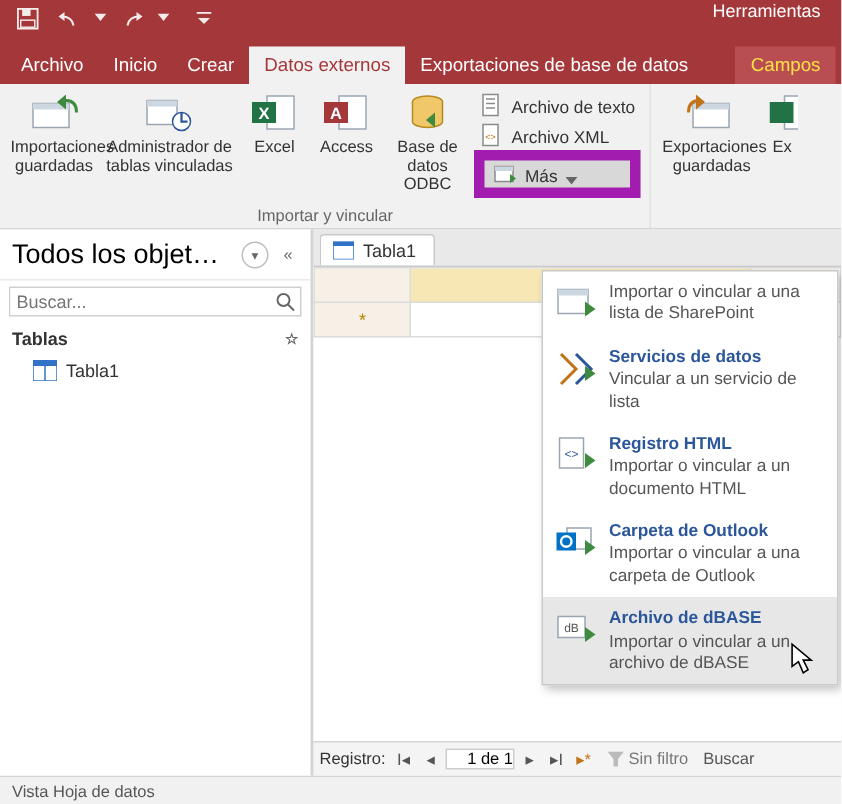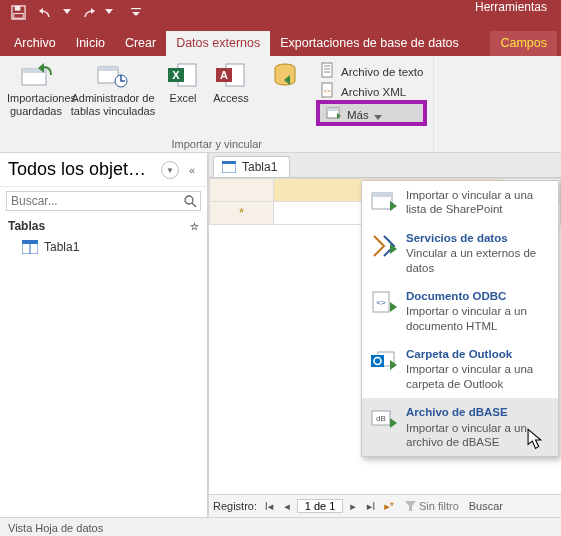--- a/index.html
+++ b/index.html
@@ -14,21 +14,21 @@
 .ribbon{background:#f1f1f1;border-bottom:1px solid #d4d4d4;height:96px;display:flex;position:relative}
 .rgroup{border-right:1px solid #e1e1e1;padding:2px 6px 0;display:flex;flex-direction:column;align-items:center}
 .rgroup .row{display:flex;gap:2px}
 .bigbtn{width:58px;text-align:center;padding:2px 1px;cursor:pointer;font-size:11px;line-height:1.15}
 .bigbtn.narrow{width:44px}
 .bigbtn .bicon{width:34px;height:30px;margin:0 auto 2px;display:flex;align-items:center;justify-content:center}
 .smallbtn{display:flex;align-items:flex-end;gap:5px;padding:2px 4px;cursor:pointer;font-size:11.5px;white-space:nowrap}
 .smallbtn .sicon{width:16px;height:16px;display:flex;align-items:center;justify-content:center}
 .smallcol{display:flex;flex-direction:column;gap:0;padding-top:2px}
 .grouplabel{font-size:11px;color:#666;text-align:center;margin-top:auto;padding-bottom:2px}
-.mas-btn{background:#d8d8d8;border:4px solid #a21caf;padding:1px 6px}
+.mas-btn{background:#d8d8d8;border:7px solid #a21caf;padding:1px 6px}
 .body{display:flex;height:calc(536px - 30px - 26px - 96px - 20px);position:relative}
 .nav{width:207px;border-right:1px solid #d4d4d4;display:flex;flex-direction:column;background:#fff}
 .nav-header{display:flex;align-items:center;padding:6px 8px;border-bottom:1px solid #eaeaea}
 .nav-header .title{flex:1;color:#000000;font-size:18px;white-space:nowrap;overflow:hidden;text-overflow:ellipsis}
 .nav-header .chev{width:16px;height:16px;border:1px solid #bdbdbd;border-radius:50%;display:flex;align-items:center;justify-content:center;margin-left:4px;font-size:9px;color:#666}
 .nav-header .collapse{width:14px;text-align:center;color:#666;margin-left:6px;font-size:11px}
 .nav-search{display:flex;border:1px solid #cfcfcf;margin:4px 6px}
 .nav-search input{flex:1;border:0;outline:0;font-size:12px;padding:2px 4px;color:#888}
 .nav-search .go{width:20px;display:flex;align-items:center;justify-content:center;color:#656565}
 .nav-group{padding:4px 8px;font-weight:600;display:flex;align-items:center;justify-content:space-between;cursor:pointer}
@@ -39,21 +39,21 @@
 .doctab{background:#fff;border:1px solid #c9c9c9;border-bottom:0;padding:3px 12px 3px 8px;display:flex;align-items:center;gap:6px;font-size:12px;border-radius:3px 3px 0 0}
 .datasheet{flex:1;background:#fff;border-top:1px solid #c9c9c9;overflow:hidden;position:relative}
 table.grid{border-collapse:collapse;width:100%}
 table.grid th,table.grid td{border:1px solid #dcdcdc;font-size:12px;padding:2px 6px;height:18px}
 table.grid th{background:#f6f0e6;font-weight:400;text-align:center}
 table.grid th.sel{background:#f7e7b5}
 table.grid td.rowhead{background:#f6f0e6;width:18px;text-align:center;color:#b08400}
 .recnav{height:22px;border-top:1px solid #d4d4d4;background:#f4f4f4;display:flex;align-items:center;font-size:11px;gap:2px;padding:0 4px}
 .recnav .lbl{margin-right:2px}
 .recnav .nbtn{width:16px;height:16px;display:flex;align-items:center;justify-content:center;color:#555;cursor:pointer}
-.recnav input{width:44px;font-size:11px;text-align:center;border:1px solid #ccc;padding:0}
+.recnav input{width:44px;font-size:11px;text-align:right;border:1px solid #ccc;padding:0}
 .recnav .filter{display:flex;align-items:center;gap:3px;margin-left:6px;color:#777}
 .recnav .search{margin-left:8px;color:#555}
 .status{height:20px;background:#f1f1f1;border-top:1px solid #d4d4d4;font-size:11px;display:flex;align-items:center;padding:0 8px;color:#555}
 
 
 .dropdown{position:absolute;top:2px;left:152px;width:196px;background:#fff;border:1px solid #c9c9c9;box-shadow:2px 3px 6px rgba(0,0,0,.25);z-index:50}
 .dd-item{display:flex;gap:8px;padding:7px 8px;cursor:pointer}
 .dd-item:hover,.dd-item.hover{background:#e7e7e7}
 .dd-item .dicon{width:28px;height:28px;flex-shrink:0;display:flex;align-items:center;justify-content:center;position:relative}
 .dd-item .dtxt{font-size:11.5px;line-height:1.25}
@@ -162,20 +162,21 @@
         <span>Access</span>
       </div>
       <div class="bigbtn" style="width:56px">
         <div class="bicon">
           <svg width="30" height="28">
               <ellipse cx="15" cy="7" rx="10" ry="4" fill="#f0c869" stroke="#b68b1f"></ellipse>
               <path d="M5 7 L5 20 A10 4 0 0 0 25 20 L25 7" fill="#f0c869" stroke="#b68b1f"></path>
               <path d="M20 14 L20 24 L14 19 Z" fill="#3e8a3e"></path>
             </svg>
         </div>
+        <span>Base de datos ODBC</span>
       </div>
       <div class="smallcol">
         <div class="smallbtn">
           <span class="sicon">
               <svg width="16" height="16">
                 <rect x="2" y="1" width="10" height="14" fill="#fff" stroke="#8a8a8a"></rect>
                 <line x1="4" y1="4" x2="10" y2="4" stroke="#8a8a8a"></line>
                 <line x1="4" y1="7" x2="10" y2="7" stroke="#8a8a8a"></line>
                 <line x1="4" y1="10" x2="10" y2="10" stroke="#8a8a8a"></line>
               </svg>
@@ -202,20 +203,44 @@
           <span>Más</span>
           <svg width="8" height="6">
               <path d="M0 0 L8 0 L4 5 Z" fill="#666"></path>
             </svg>
         </div>
       </div>
     </div>
     <div class="grouplabel">Importar y vincular</div>
   </div>
 
+  <div class="rgroup" style="border-right:0">
+    <div class="row">
+      <div class="bigbtn" style="width:66px">
+        <div class="bicon">
+          <svg width="32" height="28">
+              <rect x="4" y="8" width="24" height="16" fill="#fff" stroke="#9aa6b2"></rect>
+              <rect x="4" y="8" width="24" height="4" fill="#cdd7e1"></rect>
+              <path d="M6 2 L6 12 L12 7 Z" fill="#c2731a"></path>
+              <path d="M6 6 Q-1 6 -1 14" fill="none" stroke="#c2731a" stroke-width="2" transform="translate(2,0)"></path>
+            </svg>
+        </div>
+        <span>Exportaciones guardadas</span>
+      </div>
+      <div class="bigbtn narrow" style="width:20px;overflow:hidden">
+        <div class="bicon">
+          <svg width="30" height="28">
+              <rect x="10" y="3" width="18" height="22" fill="#fff" stroke="#9aa6b2"></rect>
+              <rect x="0" y="7" width="16" height="14" fill="#217346"></rect>
+            </svg>
+        </div>
+        <span>Ex</span>
+      </div>
+    </div>
+  </div>
 </div>
 
 <div class="body">
 
   <div class="nav">
     <div class="nav-header">
       <span class="title">Todos los objet…</span>
       <span class="chev">▾</span>
       <span class="collapse">«</span>
     </div>
@@ -291,33 +316,33 @@
         <div class="dd-item">
           <div class="dicon">
             <svg width="28" height="26">
                 <path d="M4 4 L14 14 L4 24" fill="none" stroke="#c2731a" stroke-width="2"></path>
                 <path d="M14 4 L24 14 L14 24" fill="none" stroke="#2b579a" stroke-width="2"></path>
                 <path d="M20 12 L27 17 L20 22 Z" fill="#3e8a3e"></path>
               </svg>
           </div>
           <div class="dtxt">
             <div class="t">Servicios de datos</div>
-            <div class="d">Vincular a un externos de datos</div>
+            <div class="d">Vincular a un servicio de lista</div>
           </div>
         </div>
         <div class="dd-item">
           <div class="dicon">
             <svg width="28" height="26">
                 <rect x="3" y="2" width="16" height="20" fill="#fff" stroke="#9aa6b2"></rect>
                 <text x="11" y="15" font-size="8" fill="#2b579a" text-anchor="middle">&lt;&gt;</text>
                 <path d="M20 12 L27 17 L20 22 Z" fill="#3e8a3e"></path>
               </svg>
           </div>
           <div class="dtxt">
-            <div class="t">Documento ODBC</div>
+            <div class="t">Registro HTML</div>
             <div class="d">Importar o vincular a un documento HTML</div>
           </div>
         </div>
         <div class="dd-item">
           <div class="dicon">
             <svg width="28" height="26">
                 <rect x="8" y="4" width="16" height="14" fill="#fff" stroke="#9aa6b2"></rect>
                 <rect x="1" y="7" width="13" height="12" fill="#0072c6"></rect>
                 <circle cx="7.5" cy="13" r="3.5" fill="none" stroke="#fff" stroke-width="1.6"></circle>
                 <path d="M20 12 L27 17 L20 22 Z" fill="#3e8a3e"></path>

